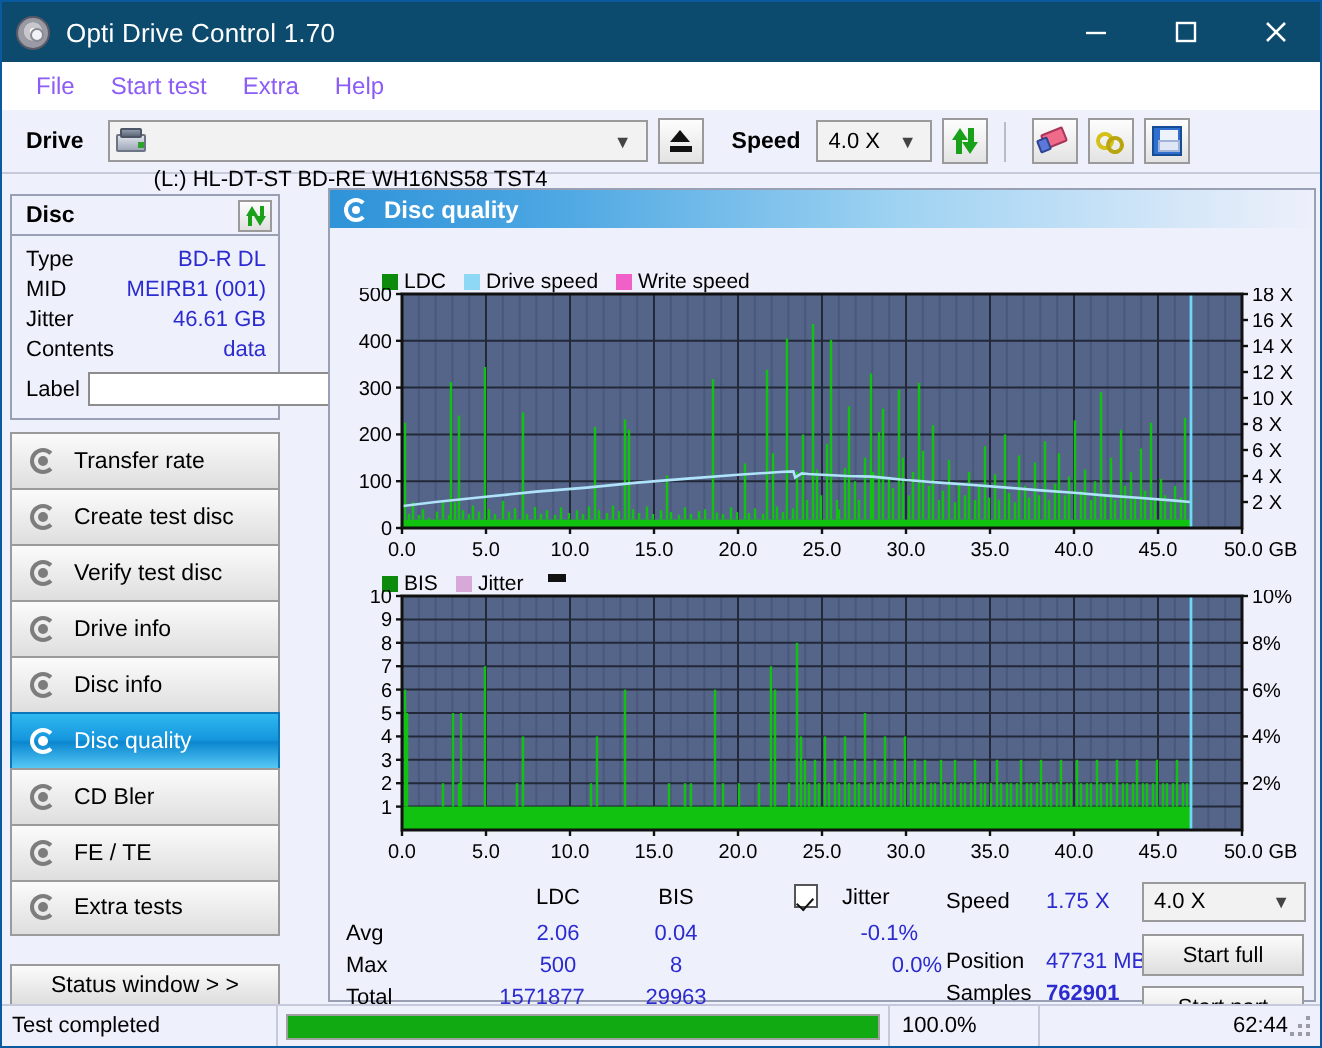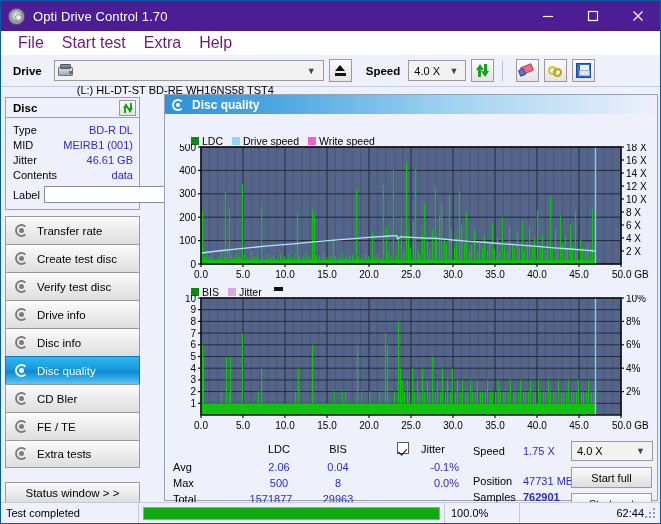--- a/index.html
+++ b/index.html
@@ -15,21 +15,21 @@
   #app {
     position: relative;
     width: 661px; height: 524px;
     border: 1px solid #0a5aa0;
     background: #eef0fb;
     overflow: hidden;
   }
 
   
   .titlebar {
-    height: 30px; background: #4c1d95;
+    height: 30px; background: #0c4a6e;
     display: flex; align-items: center;
     position: relative;
   }
   .title-icon {
     width: 17px; height: 17px; margin-left: 7px; margin-right: 8px;
     border-radius: 50%;
     background: radial-gradient(circle at 50% 45%, #ffffff 0 14%, #c8c8cc 16% 40%, #9a9aa4 42% 78%, #6d6d78 80% 100%);
     border: 1px solid #5a5a66;
     position: relative;
   }
@@ -41,21 +41,21 @@
   .winbtns { position:absolute; right:0; top:0; height:30px; display:flex; }
   .winbtn { width:45px; height:30px; display:flex; align-items:center; justify-content:center;
             color:#fff; font-size:13px; }
   .winbtn svg { display:block; }
 
   
   .menubar {
     height: 24px; background:#fff; display:flex; align-items:center;
     padding-left: 8px; border-bottom: 1px solid #fff;
   }
-  .menuitem { padding: 2px 9px; font-size:16px; color:#701a75; }
+  .menuitem { padding: 2px 9px; font-size:12px; color:#8b5cf6; }
 
   
   .drivebar {
     height: 32px; background:#eef0fb; display:flex; align-items:center;
     padding: 0 6px; border-bottom:1px solid #c6c9da;
   }
   .lbl-bold { font-weight:bold; font-size:11.5px; color:#000; }
   .drive-label { margin-left:6px; margin-right:12px; }
   .combo {
     height:21px; background:#f2f2f2; border:1px solid #9a9a9a;
@@ -969,21 +969,21 @@
           <div style="position:absolute; left:248px; top:0;">Jitter</div>
 
           <div style="position:absolute; left:0; top:18px;">Avg</div>
           <div class="v" style="position:absolute; left:78px; top:18px; width:56px; text-align:center;">2.06</div>
           <div class="v" style="position:absolute; left:140px; top:18px; width:50px; text-align:center;">0.04</div>
           <div class="v" style="position:absolute; left:224px; top:18px; width:62px; text-align:right;">-0.1%</div>
 
           <div style="position:absolute; left:0; top:34px;">Max</div>
           <div class="v" style="position:absolute; left:78px; top:34px; width:56px; text-align:center;">500</div>
           <div class="v" style="position:absolute; left:140px; top:34px; width:50px; text-align:center;">8</div>
-          <div class="v" style="position:absolute; left:224px; top:34px; width:62px; text-align:right;">0.0%</div>
+          <div class="v" style="position:absolute; left:236px; top:34px; width:62px; text-align:right;">0.0%</div>
 
           <div style="position:absolute; left:0; top:50px;">Total</div>
           <div class="v" style="position:absolute; left:62px; top:50px; width:72px; text-align:center;">1571877</div>
           <div class="v" style="position:absolute; left:140px; top:50px; width:50px; text-align:center;">29963</div>
 
           <div style="position:absolute; left:300px; top:2px;">Speed</div>
           <div class="v" style="position:absolute; left:350px; top:2px;">1.75 X</div>
           <div class="combo speed-combo2" style="position:absolute; left:398px; top:-2px;">
             <span>4.0 X</span>
             <span class="arrow">▼</span>

